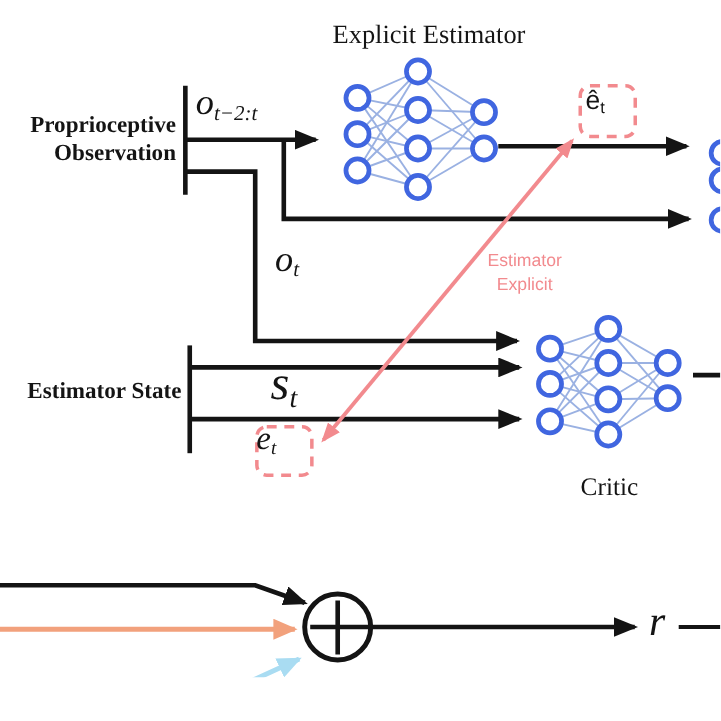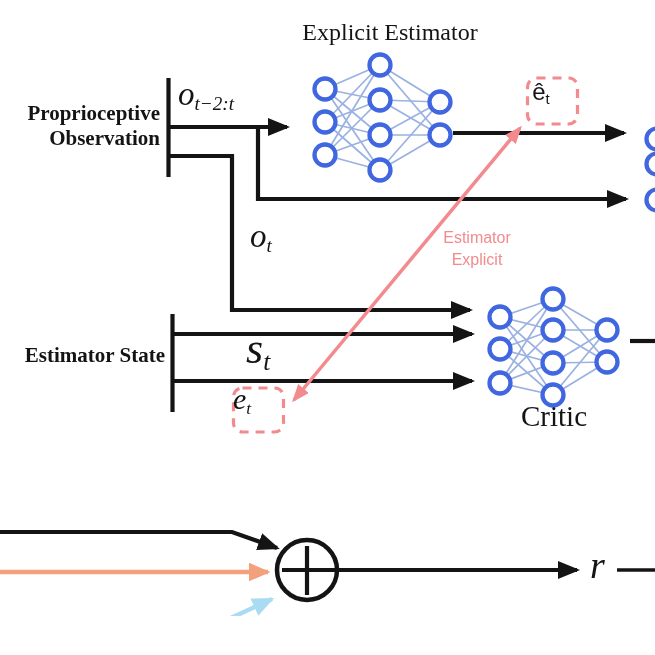--- a/index.html
+++ b/index.html
@@ -13,21 +13,21 @@
   .sans{font-family:"Liberation Sans",sans-serif;}
   .bold{font-weight:bold;}
   .math{font-family:"Liberation Serif",serif;font-style:italic;}
   .sub{font-size:0.58em;vertical-align:-0.28em;letter-spacing:0;}
   .center{text-align:center;}
   .right{text-align:right;}
   .pinktxt{color:var(--pink,#F28A8E);}
   .title{left:240px;top:8px;width:300px;font-size:24px;}
   .proprio{left:0;top:89px;width:160px;font-size:21px;line-height:25px;}
   .privileged{left:0;top:333px;width:165px;font-size:21px;}
-  .critic-lbl{left:508px;top:390px;width:92px;font-size:29px;}
+  .critic-lbl{left:508px;top:419px;width:92px;font-size:23px;}
   .supervised{left:417px;top:215px;width:120px;font-size:16px;line-height:22px;}
   .lbl-oth{left:178px;top:66px;font-size:33px;}
   .lbl-ot{left:250px;top:208px;font-size:33px;}
   .lbl-st{left:246px;top:315px;font-size:44px;}
   .lbl-et{left:233px;top:372px;width:50px;font-size:30px;text-align:left;}
   .lbl-ehat{left:516px;top:68px;width:50px;font-size:24px;text-align:center;font-style:normal;}
   .lbl-ehat .sub{font-style:normal;font-size:0.62em;}
   .lbl-r{left:590px;top:534px;font-size:38px;}
 </style>
 </head>

